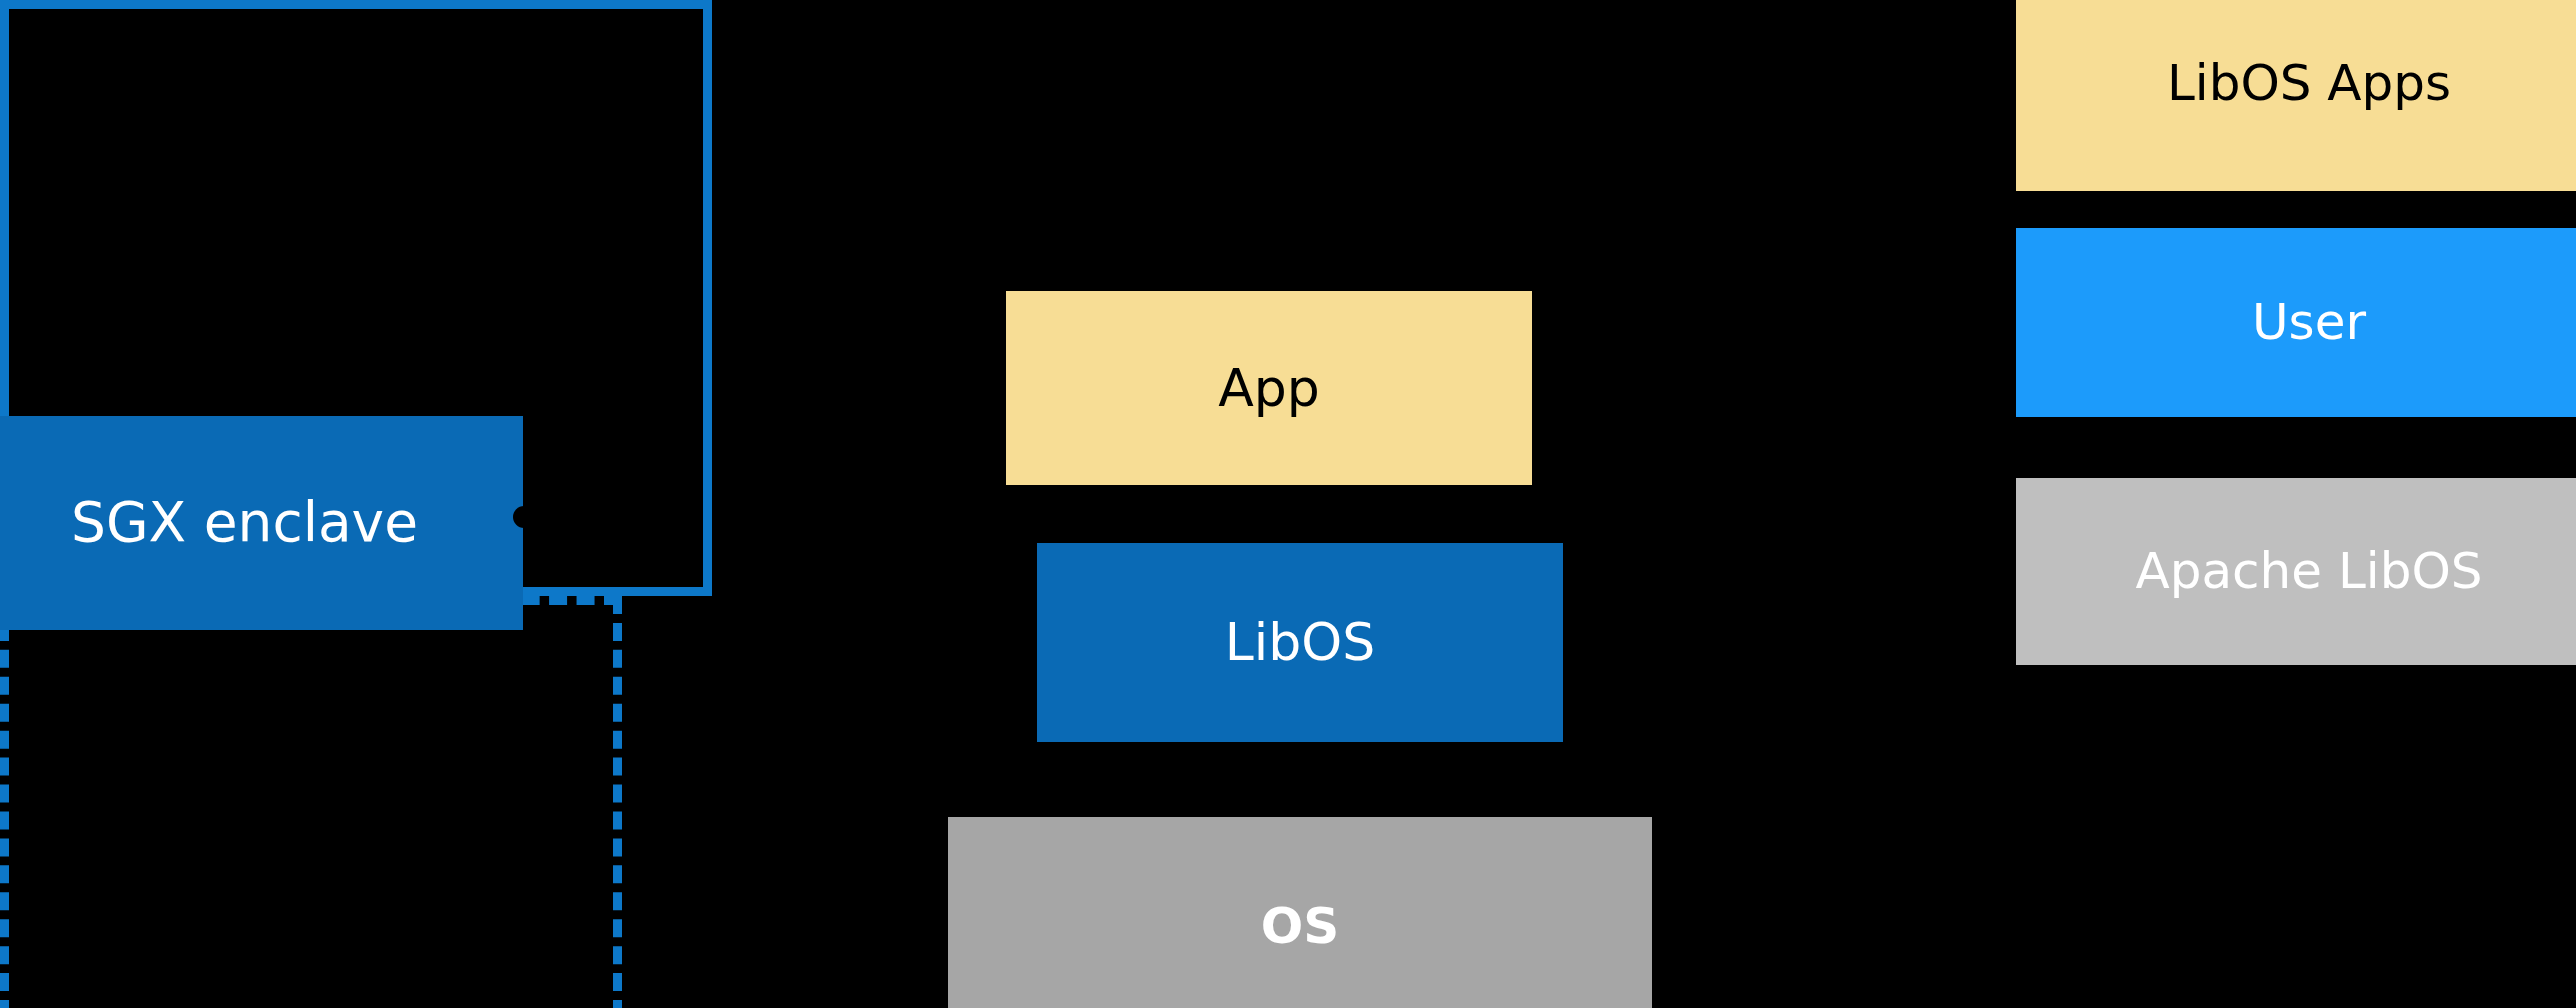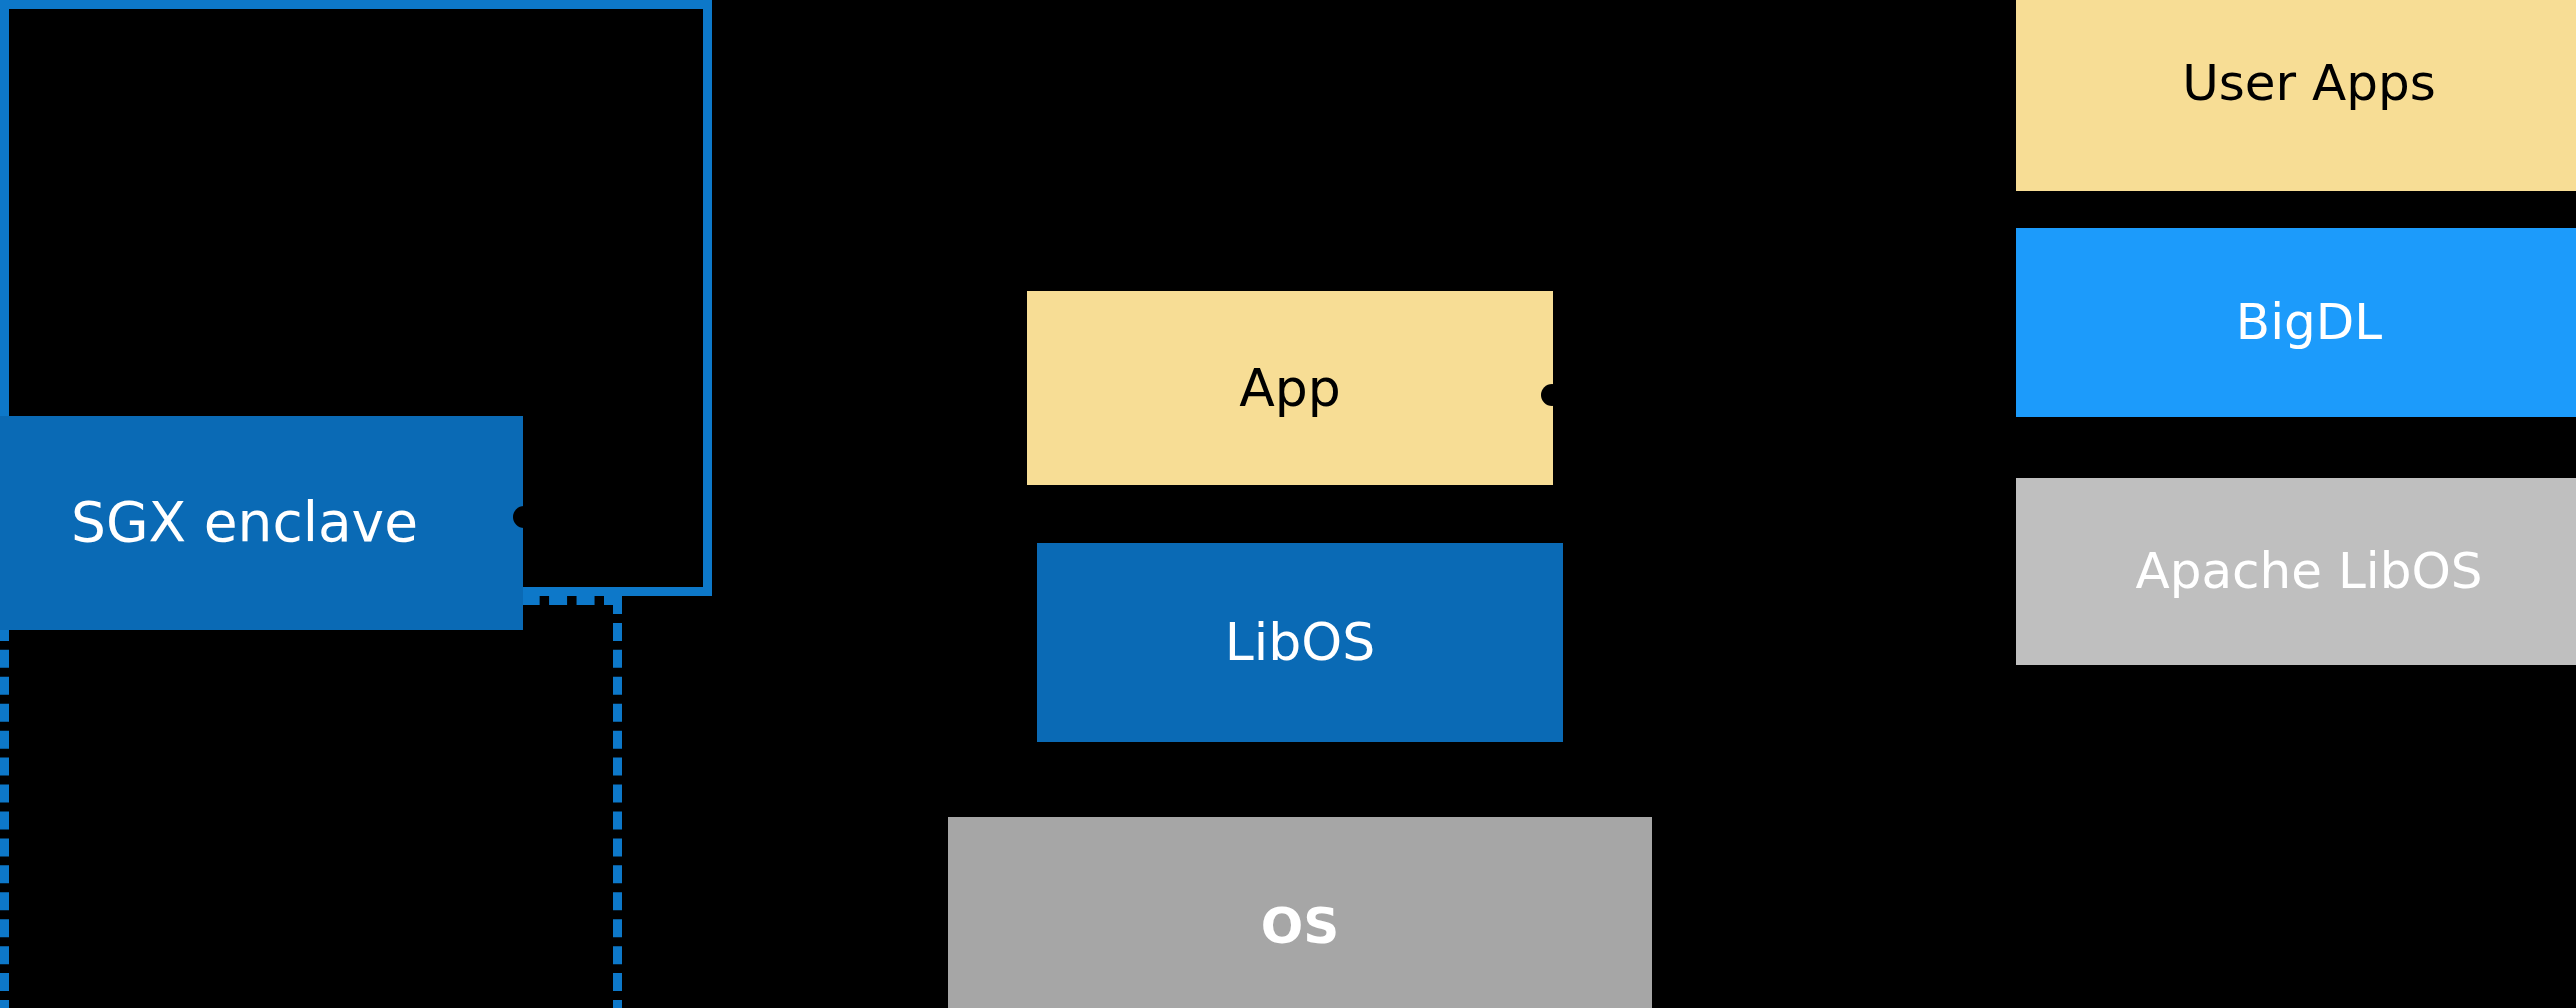--- a/index.html
+++ b/index.html
@@ -40,21 +40,21 @@
     background:transparent;
   }
   
   #libos-boundary {
     left:987px; top:231px; width:622px; height:422px;
     border:9.2px dashed #0d78c9;
     background:transparent;
   }
   
   #app-box {
-    left:1027px; top:291px; width:526px; height:194px;
+    left:1006px; top:291px; width:526px; height:194px;
     background:#f7dd95; color:#000000;
     font-size:52px;
   }
   
   #libos-box {
     left:1037px; top:543px; width:526px; height:199px;
     background:#0a6ab5; color:#ffffff;
     font-size:52px;
   }
   
@@ -143,25 +143,25 @@
   <div class="cut-line" id="cut-line-middle"></div>
   <div class="cut-line" id="cut-line-lower"></div>
   <div class="cut-line" id="cut-line-dashed-upper"></div>
   <div class="cut-line" id="cut-line-dashed-mid"></div>
 
   <div class="box" id="os-box">
     <span>OS</span>
   </div>
 
   <div class="box" id="user-apps-box">
-    <span>User Apps</span>
+    <span>LibOS Apps</span>
   </div>
 
   <div class="box" id="bigdl-box">
-    <span>BigDL</span>
+    <span>User</span>
   </div>
 
   <div class="box" id="apache-spark-box">
     <span>Apache LibOS</span>
   </div>
 
 </div>
 
 
 </body></html>

